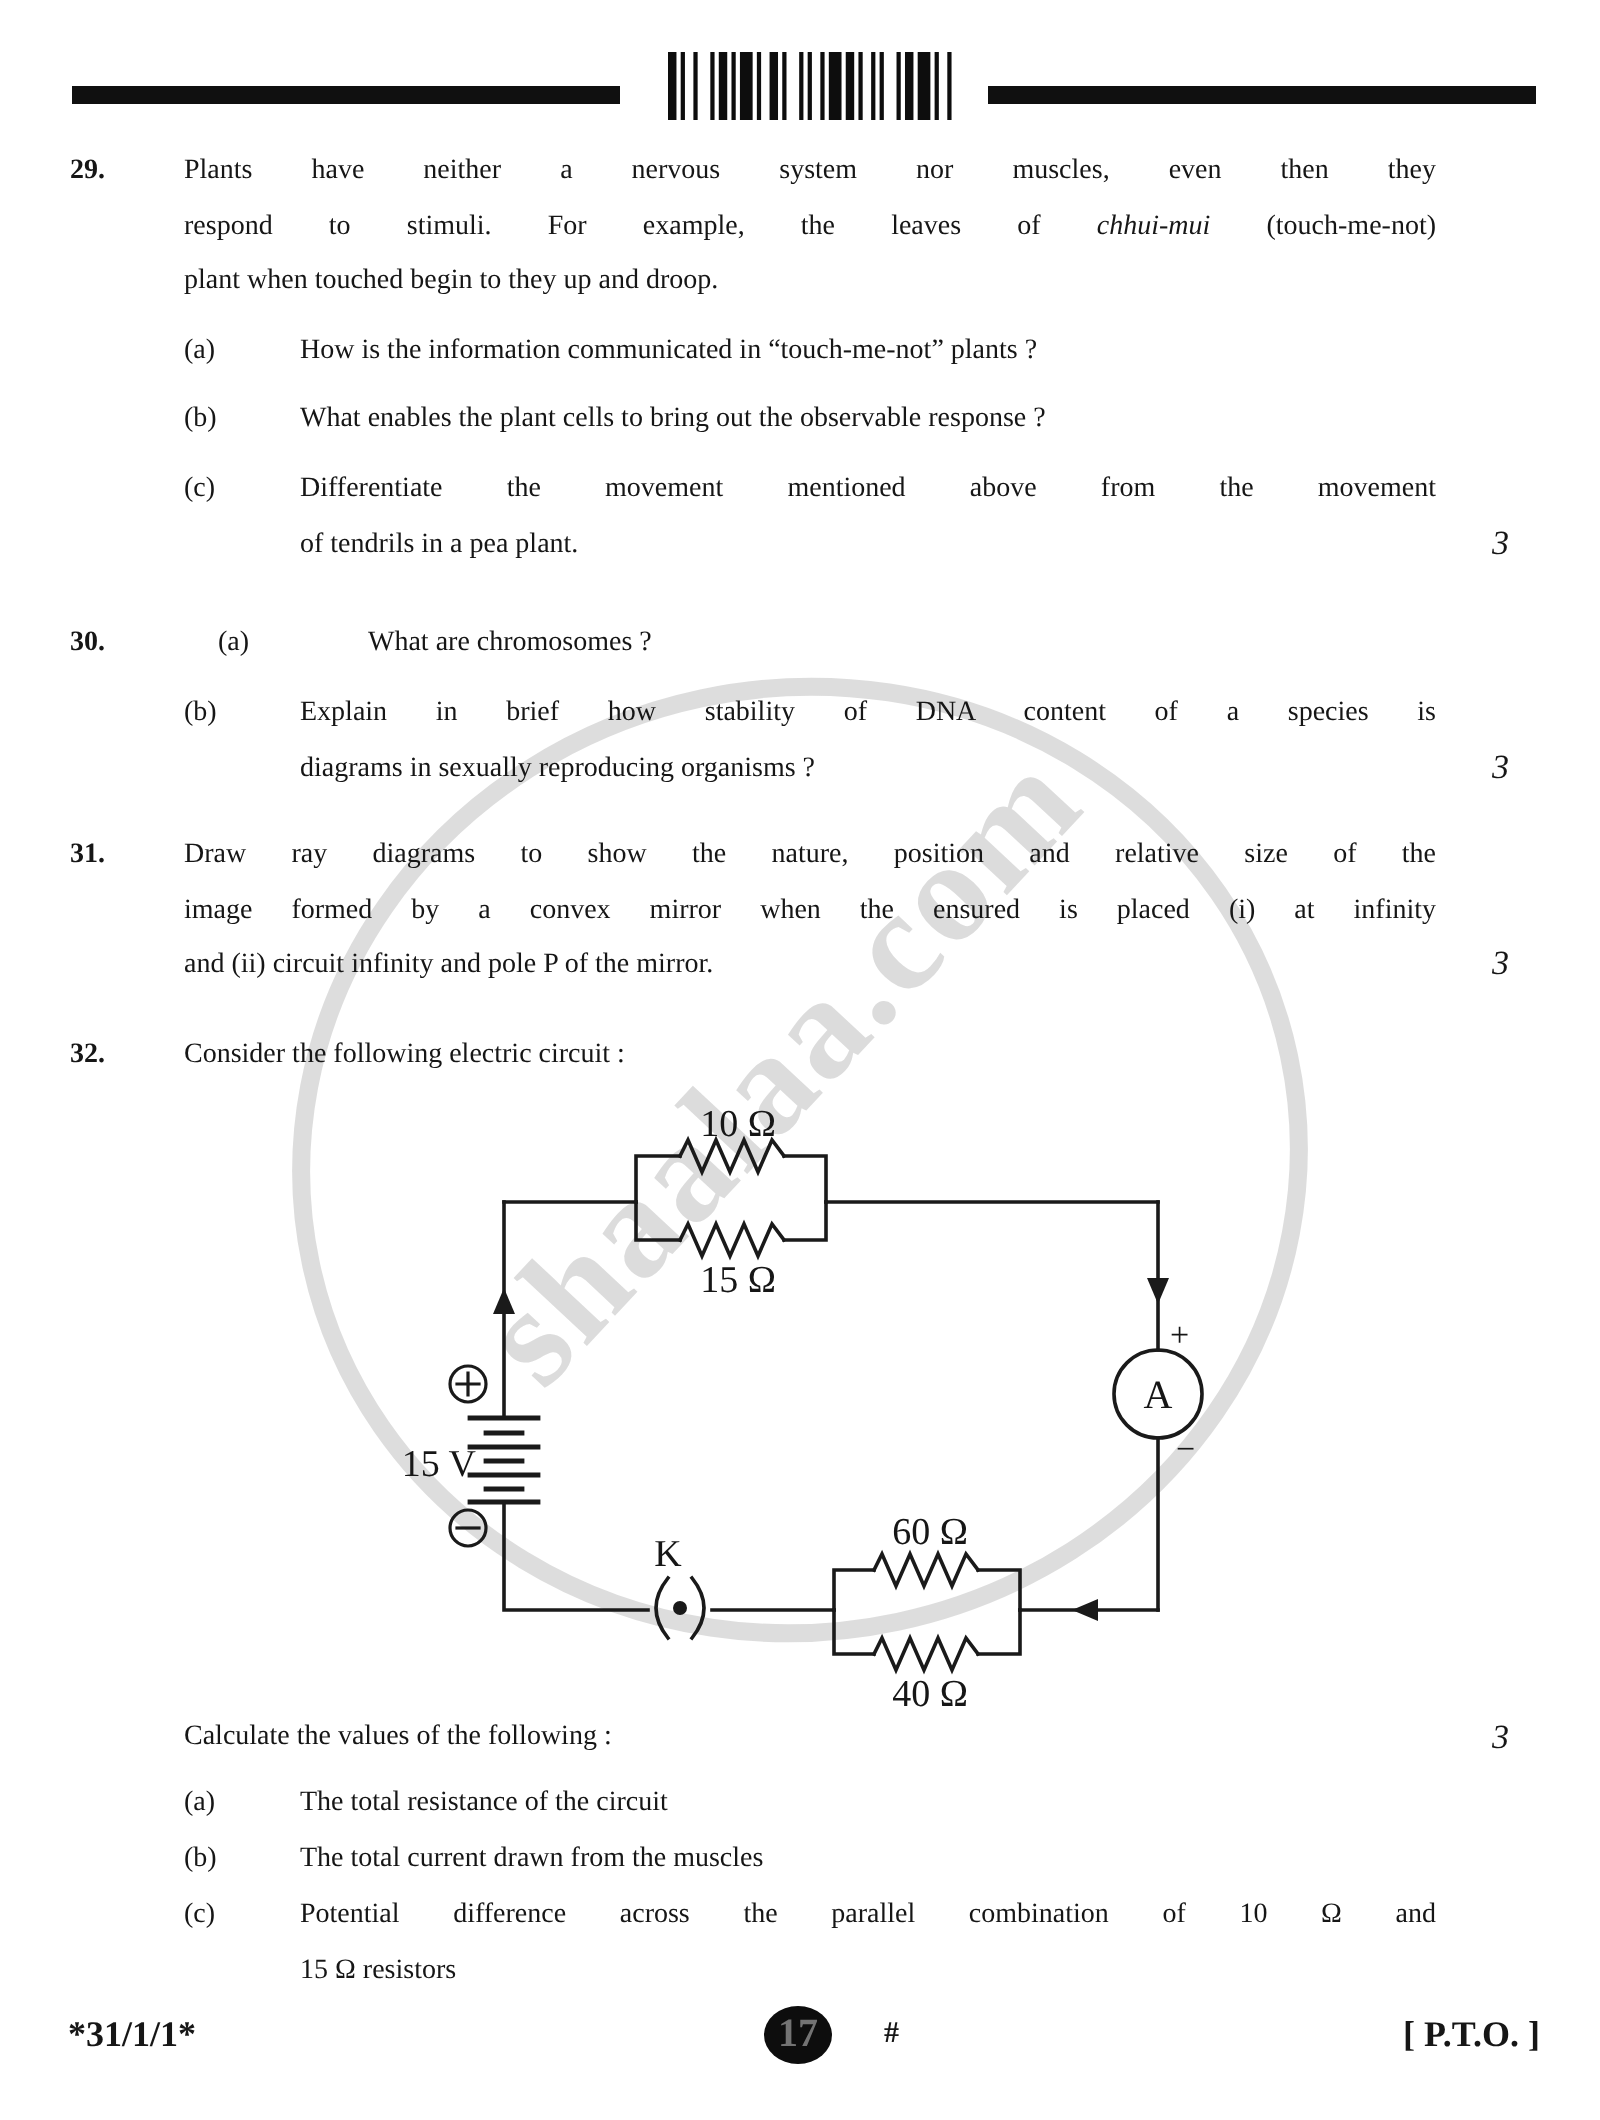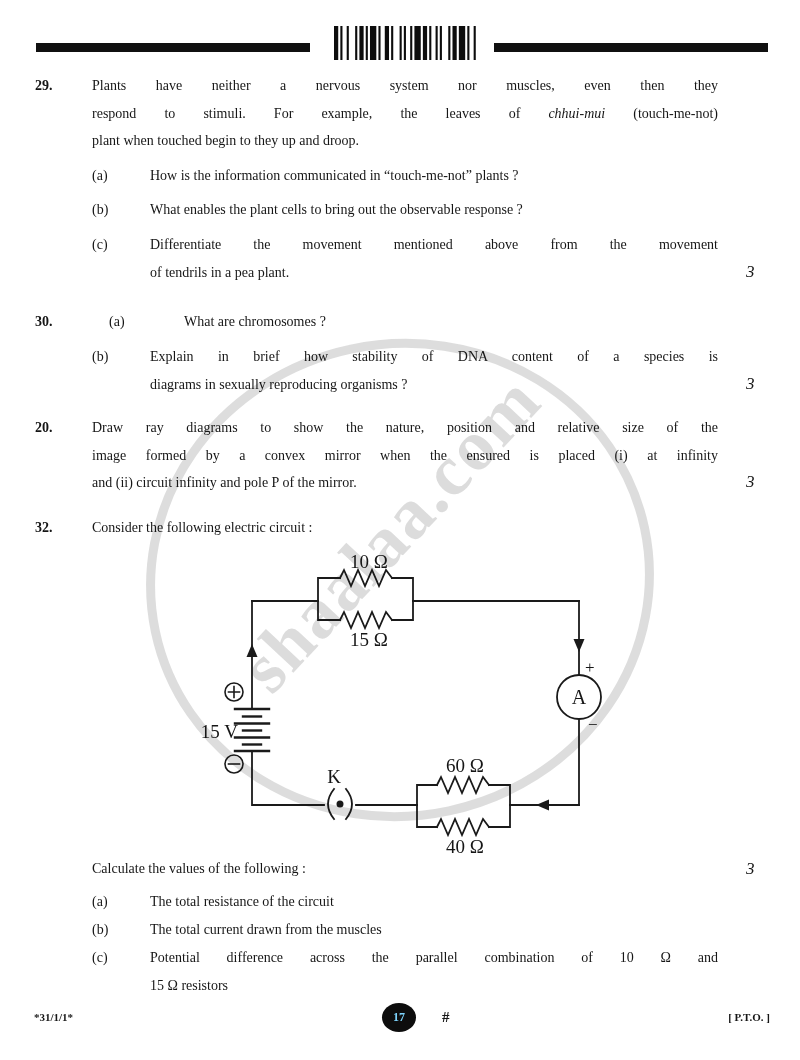--- a/index.html
+++ b/index.html
@@ -8,21 +8,21 @@
     font-family:"Liberation Serif", serif; color:#161616; overflow:hidden;
   }
   .abs { position:absolute; }
   .line { font-size:14px; line-height:27.5px; }
   .qwrap { display:flex; }
   .qnum { font-weight:bold; width:57px; flex:0 0 57px; }
   .slabel { width:58px; flex:0 0 58px; }
   .jl { text-align:justify; text-align-last:justify; }
   .marks { font-style:italic; font-size:17px; line-height:27.5px; }
   .bar { position:absolute; height:9px; background:#101010; }
-  .footer-bold { font-weight:bold; font-size:11px; line-height:27px; }
+  .footer-bold { font-weight:bold; font-size:18px; line-height:27px; }
   i { font-style:italic; }
   svg text { font-family:"Liberation Serif", serif; }
 </style>
 </head>
 <body>
 
 <div class="page">
 
   <div class="bar" style="left:36px; top:43px; width:274px;"></div>
   <svg class="abs" style="left:334px; top:24px;" width="146" height="38">
@@ -92,21 +92,21 @@
   <div class="abs line qwrap" style="left:92px; top:343px; width:626px;">
     <span class="slabel">(b)</span>
     <div style="width:568px;">
       <div class="jl">Explain in brief how stability of DNA content of a species is</div>
       <div>diagrams in sexually reproducing organisms ?</div>
     </div>
   </div>
   <div class="abs marks" style="left:746px; top:370px;">3</div>
 
   <div class="abs line qwrap" style="left:35px; top:414px; width:683px;">
-    <span class="qnum">20.</span>
+    <span class="qnum">31.</span>
     <div style="width:626px;">
       <div class="jl">Draw ray diagrams to show the nature, position and relative size of the</div>
       <div class="jl">image formed by a convex mirror when the ensured is placed (i) at infinity</div>
       <div>and (ii) circuit infinity and pole P of the mirror.</div>
     </div>
   </div>
   <div class="abs marks" style="left:746px; top:468px;">3</div>
 
   <div class="abs line qwrap" style="left:35px; top:514px; width:683px;">
     <span class="qnum">32.</span>
@@ -201,18 +201,18 @@
     <span class="slabel">(c)</span>
     <div style="width:568px;">
       <div class="jl">Potential difference across the parallel combination of 10 Ω and</div>
       <div>15 Ω resistors</div>
     </div>
   </div>
 
   <div class="abs footer-bold" style="left:34px; top:1004px;">*31/1/1*</div>
   <div class="abs" style="left:382px; top:1003px; width:34px; height:29px; background:#0d0d0d; border-radius:50%;
        display:flex; align-items:center; justify-content:center;">
-    <span style="color:#7dd3fc; font-weight:bold; font-size:12px;">17</span>
+    <span style="color:#737373; font-weight:bold; font-size:20px;">17</span>
   </div>
   <div class="abs footer-bold" style="left:442px; top:1004px; font-size:15px;">#</div>
   <div class="abs footer-bold" style="right:30px; top:1004px;">[ P.T.O. ]</div>
 
 </div>
 
 </body></html>

